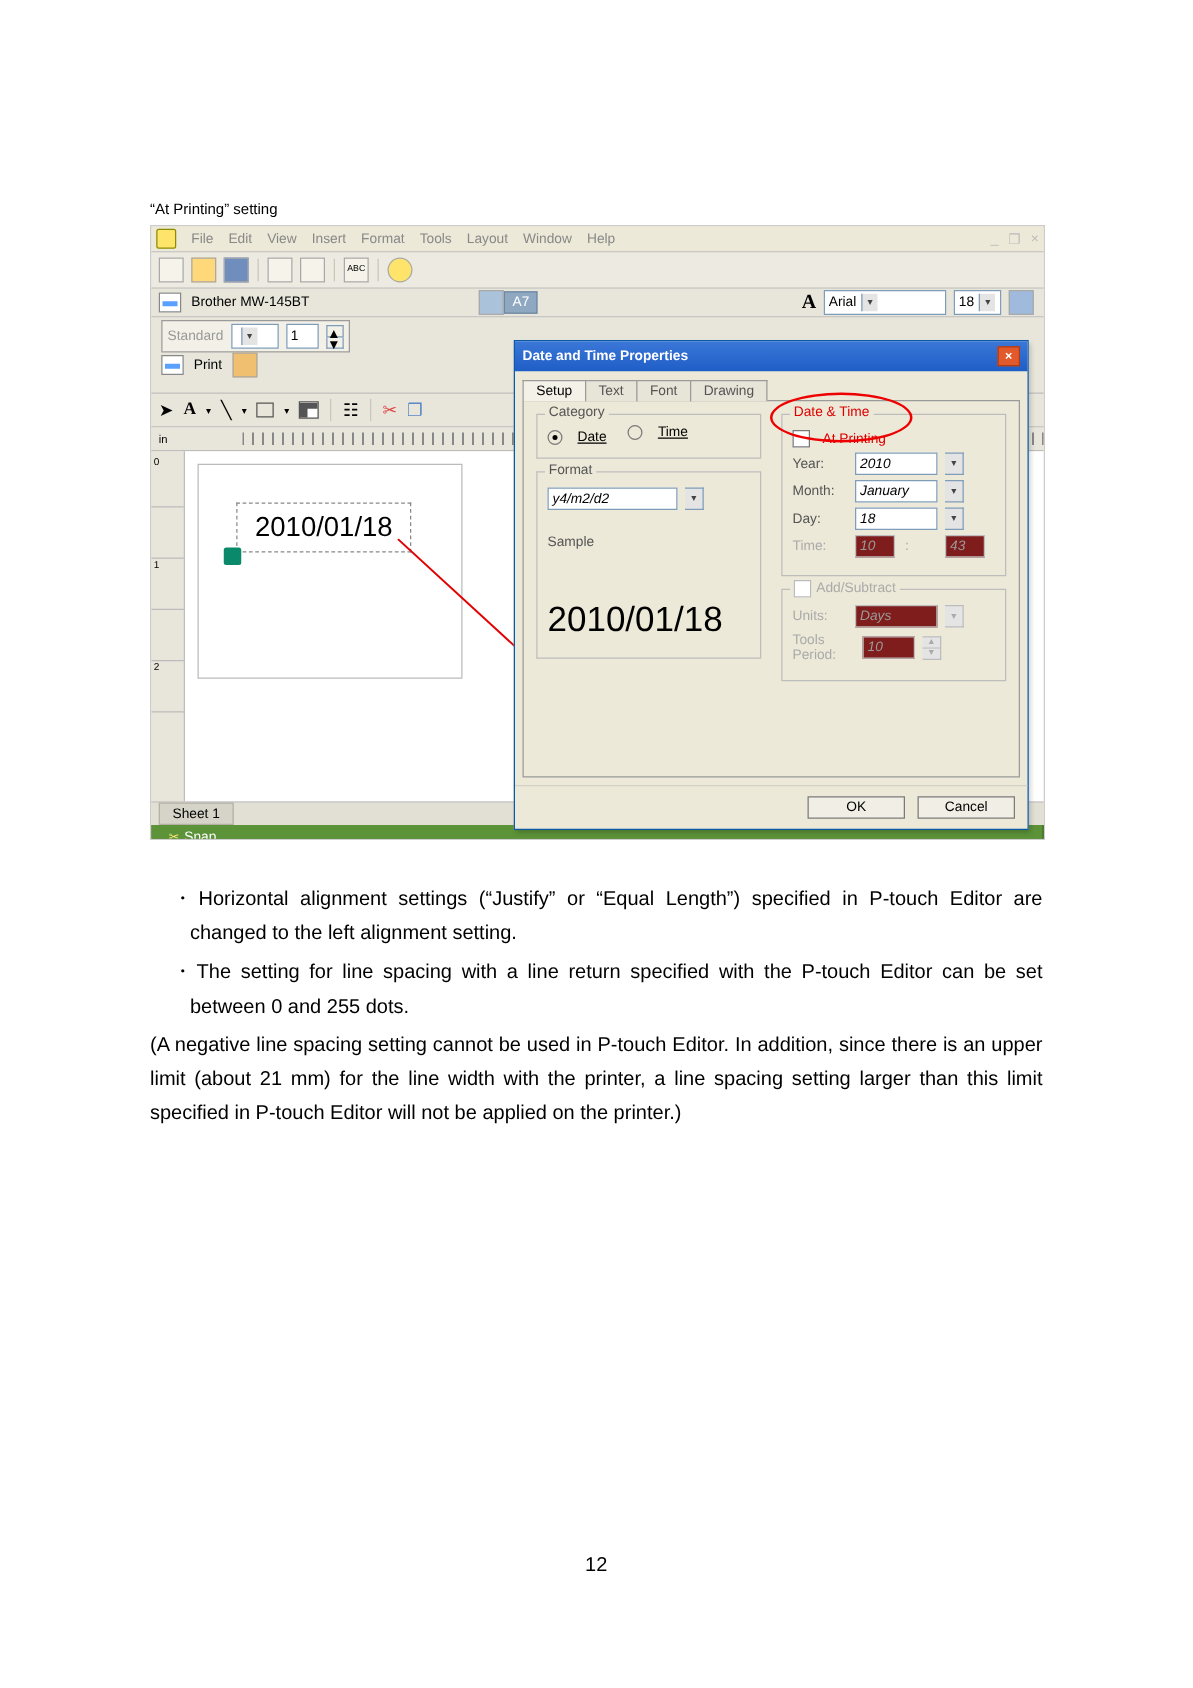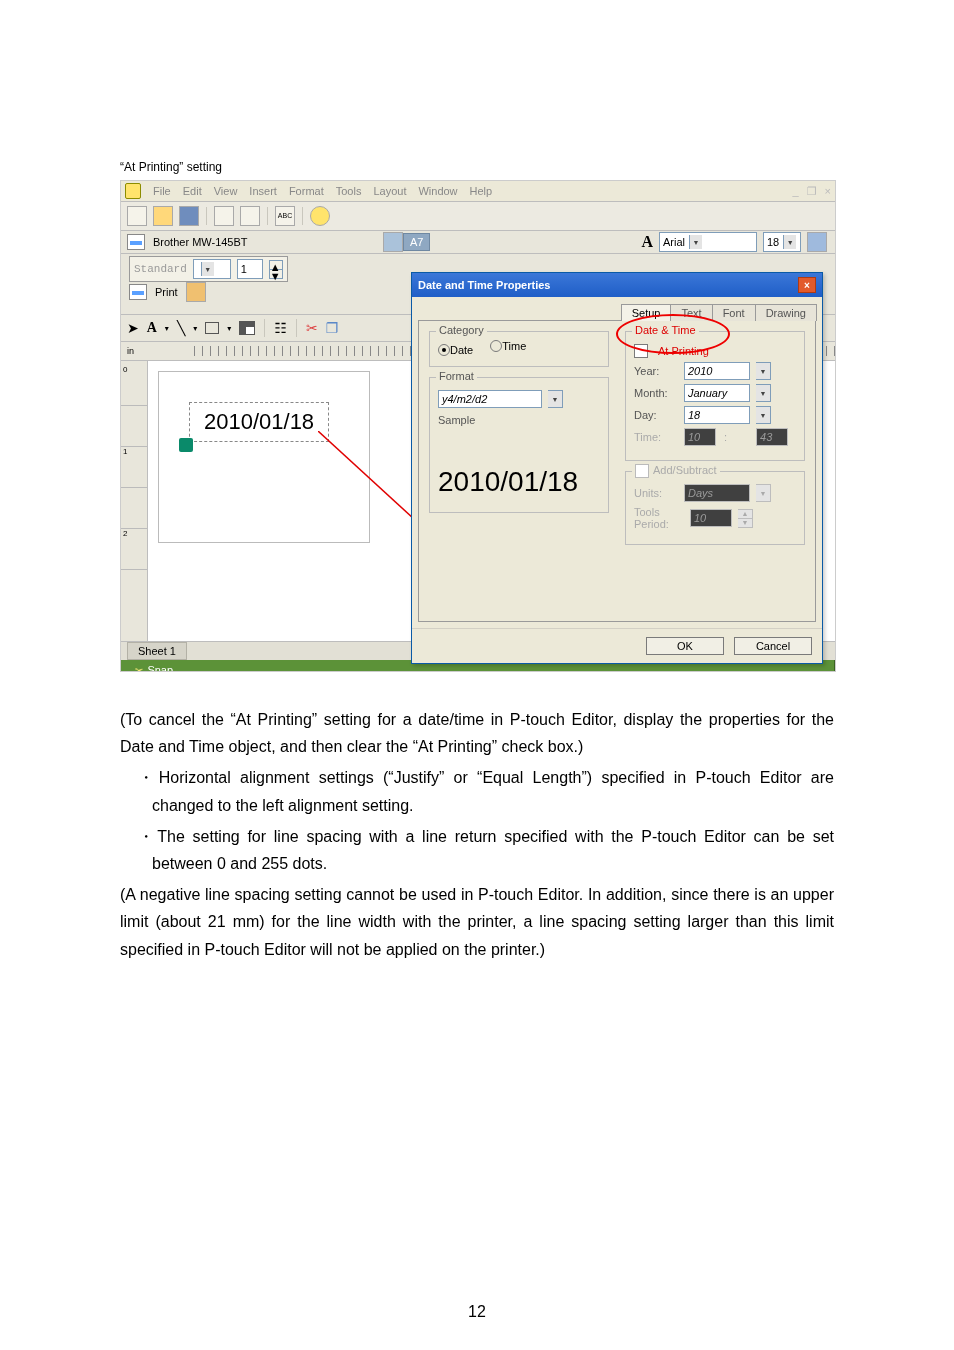--- a/index.html
+++ b/index.html
@@ -45,35 +45,35 @@
   
   .sheettabs{background:#e2e0d5;border-top:1px solid #bdbdbd;padding:3px 6px;font-size:11px;}
   .modebar{background:#4b7e2f;color:#d5e6cc;display:flex;flex-direction:column;}
   .modebar .mode{flex:0 0 auto;padding:4px 14px;border-right:1px solid #3a6222;}
   .modebar .snap{background:#5c9238;color:#fff;border-bottom:2px solid #fff000;}
   .modebar .snap::before{content:"✂";margin-right:4px;color:#ffeb7a;font-size:10px;}
   
   .dialog{position:absolute;left:290px;top:91px;width:410px;background:#ece9d8;border:1px solid #0a5aa6;box-shadow:2px 2px 4px rgba(0,0,0,.2);}
   .dialog .titlebar{background:linear-gradient(#3b77d8,#1f5ec7);color:#fff;font-weight:bold;padding:4px 6px;display:flex;align-items:center;}
   .dialog .titlebar .close{margin-left:auto;width:16px;height:14px;background:#e25a2b;border:1px solid #b03a12;color:#fff;display:flex;align-items:center;justify-content:center;font-size:10px;}
-  .dialog .tabs{display:flex;gap:0;margin:6px 6px 0 6px;justify-content:flex-end;}
+  .dialog .tabs{display:flex;gap:0;margin:6px 6px 0 6px;}
   .dialog .tab{border:1px solid #9a9a9a;border-bottom:none;background:#f4f2e8;padding:2px 10px;font-size:11px;position:relative;top:1px;margin-right:-1px;}
   .dialog .tab.inactive{background:#e7e4d8;color:#555;}
   .dialog .pane{border:1px solid #9a9a9a;margin:0 6px 6px 6px;background:#ece9d8;padding:10px;display:flex;gap:16px;min-height:280px;}
   .grp{border:1px solid #bdbdbd;padding:8px 8px 10px 8px;position:relative;margin-bottom:10px;}
   .grp .legend{position:absolute;top:-8px;left:6px;background:#ece9d8;padding:0 3px;font-size:11px;color:#555;}
-  .radio{display:inline-flex;align-items:center;gap:0;margin-right:14px;}
+  .radio{display:inline-flex;align-items:center;gap:12px;margin-right:14px;text-decoration:underline;}
   .radio .dot{width:10px;height:10px;border:1px solid #7a7a7a;border-radius:50%;display:inline-flex;align-items:center;justify-content:center;}
   .radio.sel .dot::after{content:"";width:4px;height:4px;background:#000;border-radius:50%;}
   .check{width:12px;height:12px;border:1px solid #7a7a7a;background:#fff;display:inline-block;vertical-align:middle;margin-right:4px;}
   .samplebig{font-size:28px;font-family:Arial;margin-top:40px;}
   .row{display:flex;align-items:center;gap:6px;margin:4px 0;}
   .lbl{width:44px;color:#555;}
   .field{background:#fff;border:1px solid #7f9db9;height:16px;padding:0 3px;display:inline-flex;align-items:center;min-width:58px;font-style:italic;}
-  .field.dis{background:#404040;color:#9a9a9a;border-color:#bdbdbd;}
+  .field.dis{background:#7f1d1d;color:#9a9a9a;border-color:#bdbdbd;}
   .dropbtn{width:14px;height:16px;background:#e4e4e4;border:1px solid #7f9db9;border-left:none;display:inline-flex;align-items:center;justify-content:center;font-size:7px;color:#444;}
   .dropbtn.dis{color:#aaa;border-color:#bdbdbd;}
   .ellipse{position:absolute;border:2px solid #e00;border-radius:50%;width:110px;height:36px;pointer-events:none;}
   .btnrow{display:flex;justify-content:flex-end;gap:10px;padding:8px 10px;border-top:1px solid #d3d0c5;margin-top:6px;}
   .winbtn{border:1px solid #7a7a7a;background:#f1efe5;padding:2px 0;width:76px;text-align:center;font-size:11px;}
   
   .bodytext{font-size:16px;line-height:1.7;margin-top:34px;}
   .bodytext p{margin:0 0 4px 0;text-align:justify;}
   .bullet{padding-left:32px;text-indent:-14px;}
   .pagenum{text-align:center;font-size:16px;margin-top:340px;}
@@ -133,21 +133,21 @@
       <span class="combo" style="width:30px;">
             <span>18</span>
             <span class="arrow">▼</span>
           </span>
       <span class="tb-btn" style="background:#9fbadd;"></span>
     </div>
   </div>
 
   <div class="pagepanel">
     <div class="box">
-      <span style="color:#999;font-family:Liberation Mono, monospace;">Standard</span>
+      <span style="color:#999;">Standard</span>
       <span class="combo" style="width:30px;color:#999;">
             <span></span>
             <span class="arrow">▼</span>
           </span>
       <span class="combo" style="width:18px;">
             <span>1</span>
           </span>
       <span style="display:inline-flex;flex-direction:column;">
         <span class="arrow" style="height:8px;width:12px;border:1px solid #7f9db9;">▲</span>
         <span class="arrow" style="height:8px;width:12px;border:1px solid #7f9db9;border-top:none;">▼</span>
@@ -237,21 +237,21 @@
               </span>
         </div>
         <div class="grp" style="padding-bottom:14px;">
           <span class="legend">Format</span>
           <div class="row">
             <span class="field" style="width:96px;">
                   <span>y4/m2/d2</span>
                 </span>
                 <span class="dropbtn">▼</span>
           </div>
-          <div style="margin-top:6px;color:#555;">Sample</div>
+          <div style="margin-top:20px;color:#555;">Sample</div>
           <div class="samplebig">2010/01/18</div>
         </div>
       </div>
 
       <div style="flex:1;position:relative;">
         <div class="grp">
           <span class="legend" style="color:#d00;">Date &amp; Time</span>
           <div class="ellipse" style="left:-10px;top:-18px;"></div>
           <div class="row">
                 <span class="check"></span>
@@ -312,23 +312,20 @@
       </div>
     </div>
     <div class="btnrow">
       <div class="winbtn">OK</div>
       <div class="winbtn">Cancel</div>
     </div>
   </div>
 </div>
 
 <div class="bodytext">
-  <p>
-    <span>(To cancel the “At Printing” setting for a date/time in P-touch Editor, display the properties for the Date and Time object, and then clear the “At Printing” check box.)</span>
-  </p>
   <p class="bullet">・Horizontal alignment settings (“Justify” or “Equal Length”) specified in P-touch Editor are changed to the left alignment setting.</p>
   <p class="bullet">・The setting for line spacing with a line return specified with the P-touch Editor can be set between 0 and 255 dots.</p>
   <p>(A negative line spacing setting cannot be used in P-touch Editor. In addition, since there is an upper limit (about 21 mm) for the line width with the printer, a line spacing setting larger than this limit specified in P-touch Editor will not be applied on the printer.)</p>
 </div>
 
 <div class="pagenum">12</div>
 
 </div>
 
 </body></html>

